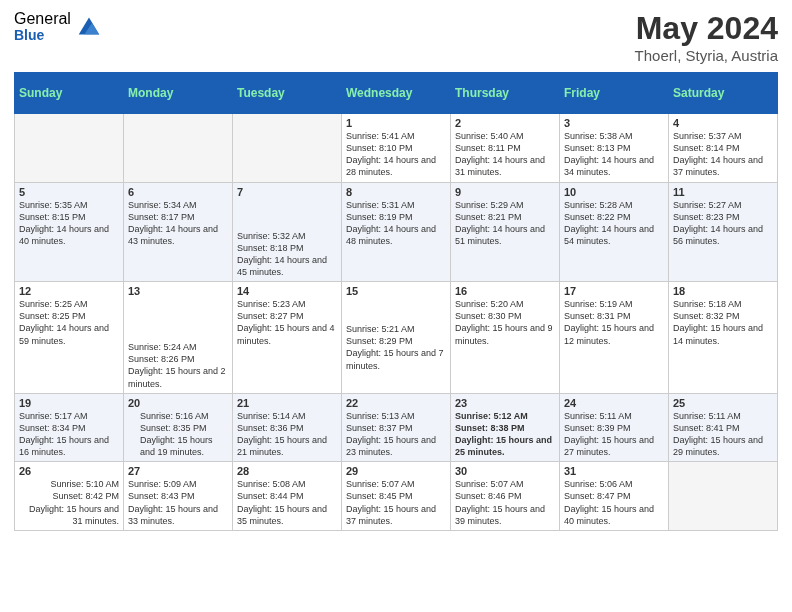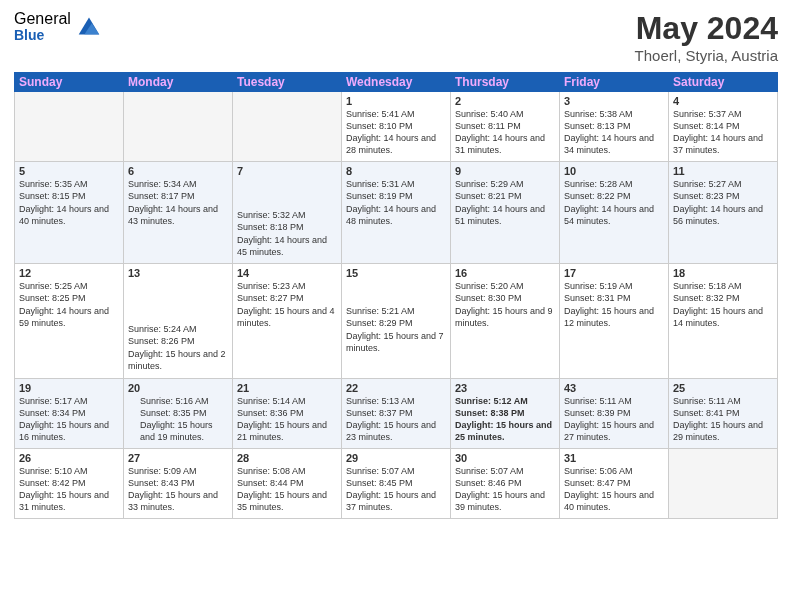--- a/index.html
+++ b/index.html
@@ -51,24 +51,24 @@
       color: #555;
     }
     .calendar {
       flex: 1;
       border-collapse: collapse;
       width: 100%;
       table-layout: fixed;
     }
     .calendar th {
       background: #1a5fb4;
-      color: #f0abfc;
+      color: #86efac;
       font-size: 12px;
       font-weight: bold;
-      padding: 2px 4px;
+      padding: 13px 4px;
       text-align: left;
       border: 1px solid #1a5fb4;
     }
     .calendar td {
       border: 1px solid #ccc;
       vertical-align: top;
       padding: 3px 4px;
       font-size: 9.5px;
       color: #333;
       background: #fff;
@@ -268,36 +268,36 @@
 Sunset: 8:37 PM
 Daylight: 15 hours and 23 minutes.</div>
           </td>
           <td>
             <span class="day-number">23</span>
             <div class="day-info" style="white-space: pre-line; font-weight: bold;">Sunrise: 5:12 AM
 Sunset: 8:38 PM
 Daylight: 15 hours and 25 minutes.</div>
           </td>
           <td>
-            <span class="day-number">43</span>
+            <span class="day-number">24</span>
             <div class="day-info" style="white-space: pre-line;">Sunrise: 5:11 AM
 Sunset: 8:39 PM
 Daylight: 15 hours and 27 minutes.</div>
           </td>
           <td>
             <span class="day-number">25</span>
             <div class="day-info" style="white-space: pre-line;">Sunrise: 5:11 AM
 Sunset: 8:41 PM
 Daylight: 15 hours and 29 minutes.</div>
           </td>
         </tr>
         <tr>
           <td>
             <span class="day-number">26</span>
-            <div class="day-info" style="white-space: pre-line;">Sunrise: 5:10 AM
+            <div class="day-info" style="white-space: pre-line; text-align: right;">Sunrise: 5:10 AM
 Sunset: 8:42 PM
 Daylight: 15 hours and 31 minutes.</div>
           </td>
           <td>
             <span class="day-number">27</span>
             <div class="day-info" style="white-space: pre-line;">Sunrise: 5:09 AM
 Sunset: 8:43 PM
 Daylight: 15 hours and 33 minutes.</div>
           </td>
           <td>

